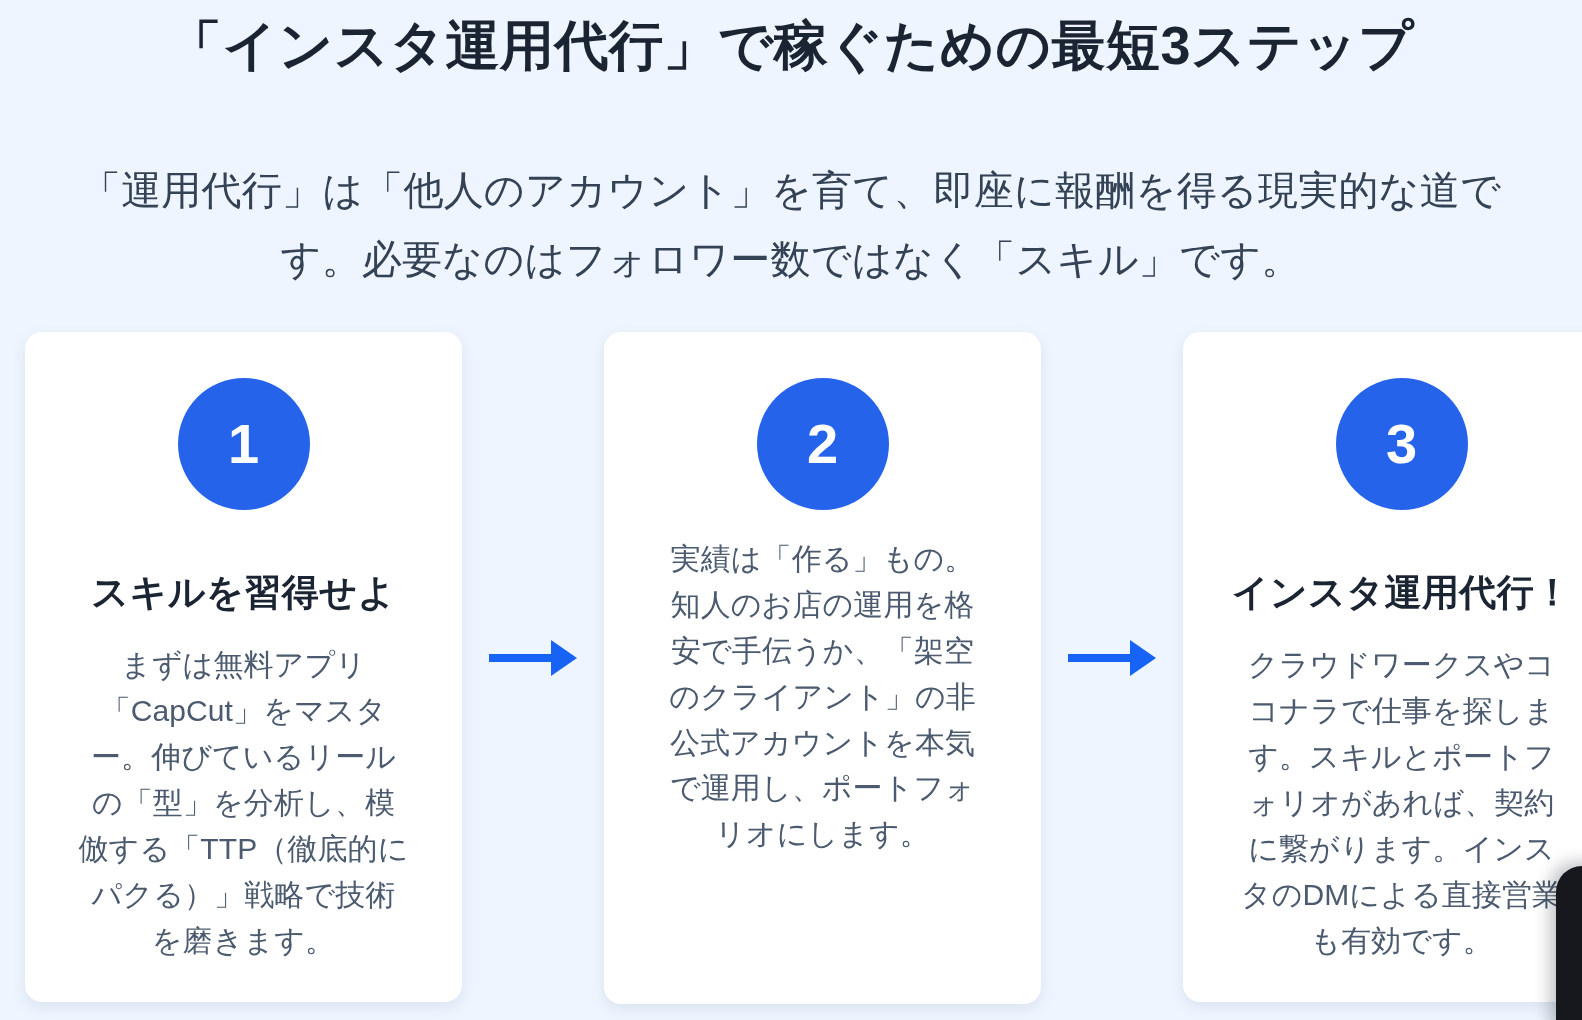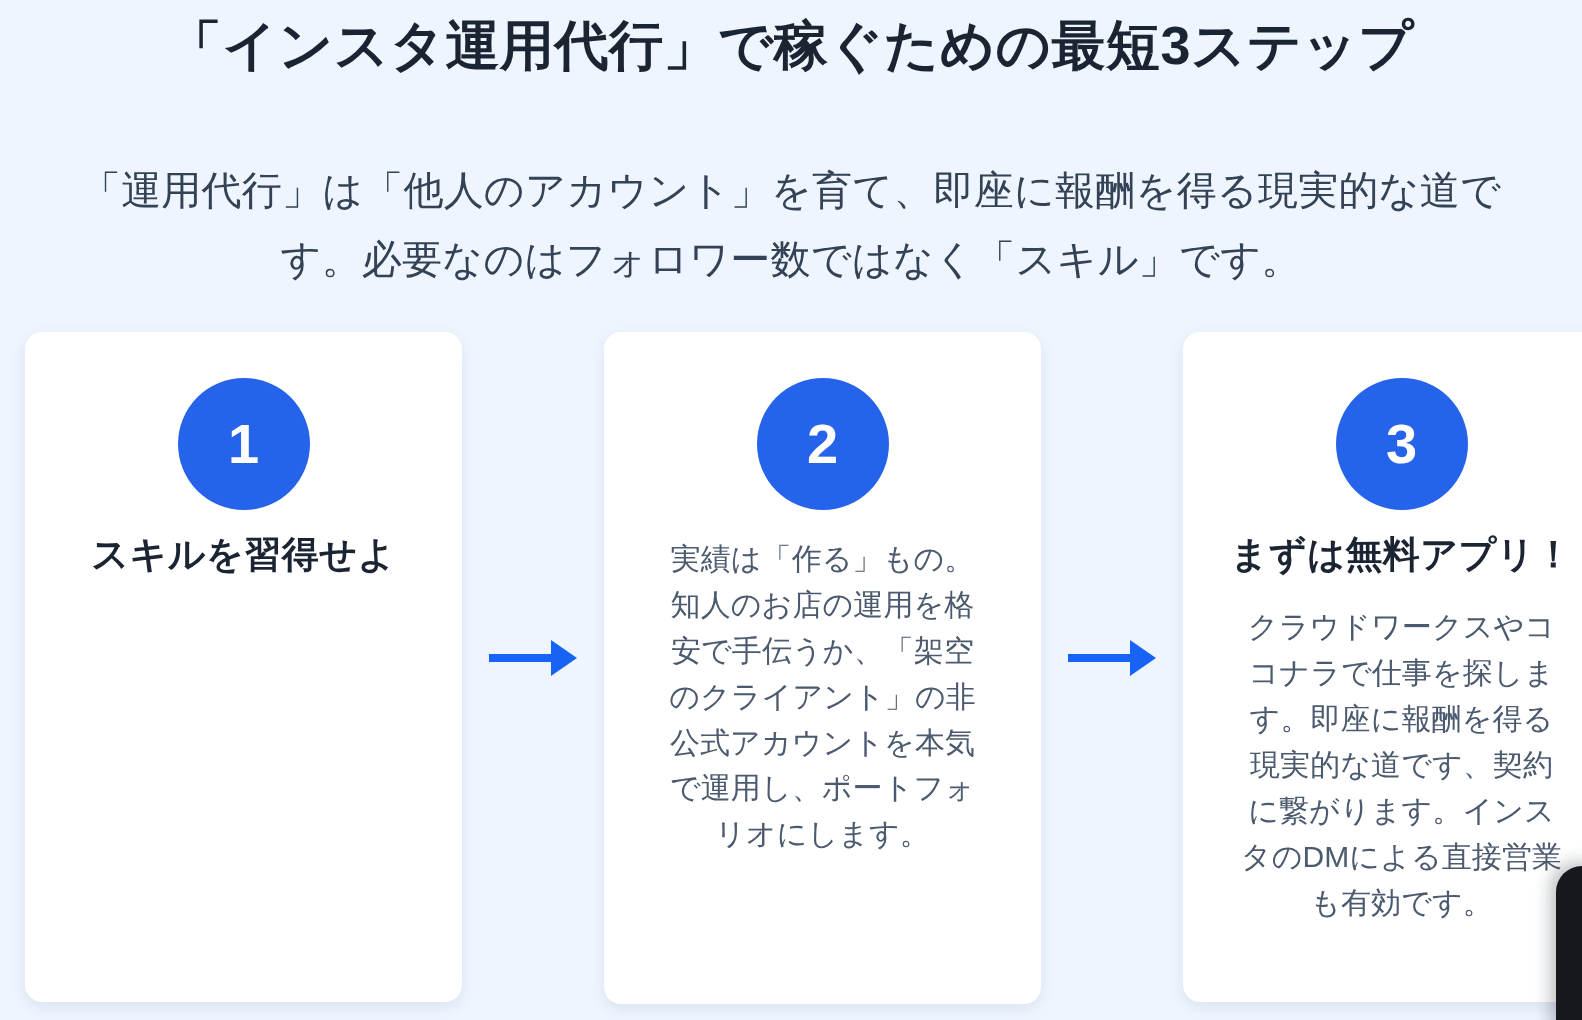--- a/index.html
+++ b/index.html
@@ -87,21 +87,21 @@
     font-size: 56px;
     font-weight: 700;
     display: flex;
     align-items: center;
     justify-content: center;
     line-height: 1;
     flex: 0 0 auto;
   }
 
   .card-title {
-    margin-top: 22px;
+    margin-top: 60px;
     font-size: 37px;
     font-weight: 700;
     color: #1b2432;
     line-height: 1.25;
     letter-spacing: 0.4px;
     white-space: nowrap;
   }
 
   .card-body {
     margin-top: 26px;
@@ -146,20 +146,21 @@
 
   <div class="headline">「インスタ運用代行」で稼ぐための最短3ステップ</div>
 
   <div class="lead">「運用代行」は「他人のアカウント」を育て、即座に報酬を得る現実的な道です。必要なのはフォロワー数ではなく「スキル」です。</div>
 
   <div class="steps">
 
     <div class="card card-1">
       <div class="badge">1</div>
       <div class="card-title">スキルを習得せよ</div>
+      <div class="card-body">まずは無料アプリ「CapCut」をマスター。伸びているリールの「型」を分析し、模倣する「TTP（徹底的にパクる）」戦略で技術を磨きます。</div>
     </div>
 
     <div class="arrow">
       <svg width="96" height="52" viewBox="0 0 96 52" aria-hidden="true">
         <path d="M4 22 h62 v-14 l26 18 -26 18 v-14 h-62 z" fill="#1763f5"></path>
       </svg>
     </div>
 
     <div class="card card-2">
       <div class="badge">2</div>
@@ -167,21 +168,21 @@
     </div>
 
     <div class="arrow">
       <svg width="96" height="52" viewBox="0 0 96 52" aria-hidden="true">
         <path d="M4 22 h62 v-14 l26 18 -26 18 v-14 h-62 z" fill="#1763f5"></path>
       </svg>
     </div>
 
     <div class="card card-3">
       <div class="badge">3</div>
-      <div class="card-title">まずは無料アプリ！</div>
-      <div class="card-body">クラウドワークスやココナラで仕事を探します。即座に報酬を得る現実的な道です、契約に繋がります。インスタのDMによる直接営業も有効です。</div>
+      <div class="card-title">インスタ運用代行！</div>
+      <div class="card-body">クラウドワークスやココナラで仕事を探します。スキルとポートフォリオがあれば、契約に繋がります。インスタのDMによる直接営業も有効です。</div>
     </div>
 
   </div>
 
   <div class="corner-panel"></div>
 
 </div>
 
 </body></html>

